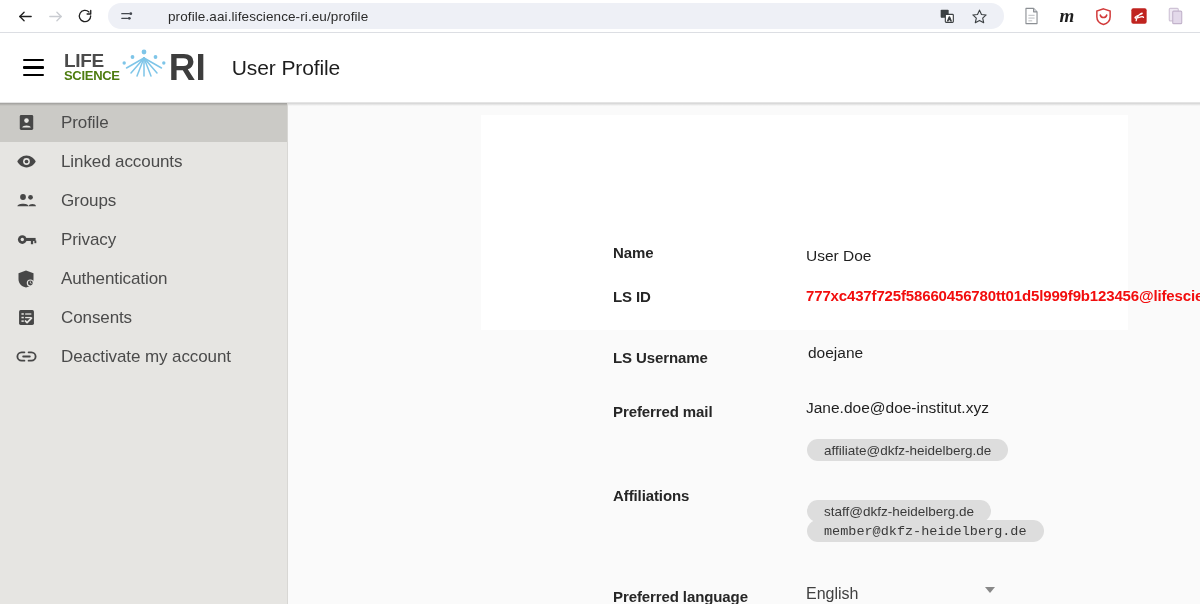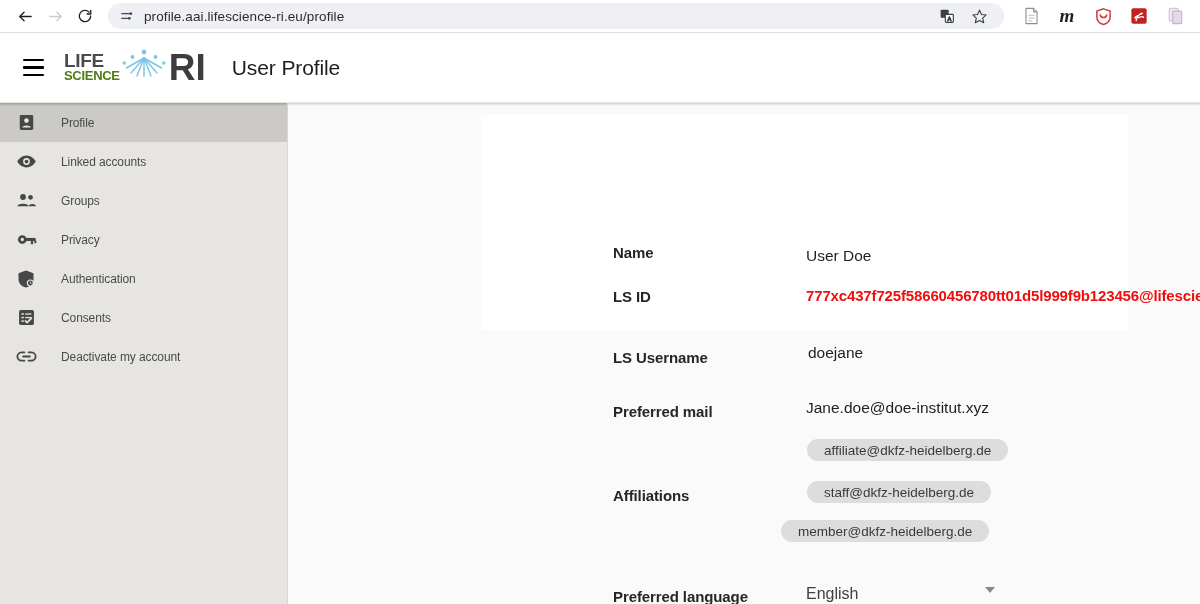--- a/index.html
+++ b/index.html
@@ -37,20 +37,21 @@
   .omnibox {
     flex: 1 1 auto;
     height: 26px;
     background: #eef0f6;
     border-radius: 13px;
     display: flex;
     align-items: center;
     margin: 0 6px 0 8px;
     padding: 0 10px;
     min-width: 0;
+    gap: 24px;
   }
   .site-icon {
     width: 17px; height: 17px;
     flex: 0 0 auto;
     display: flex; align-items: center; justify-content: center;
     color: #43474e;
     margin-right: 9px;
   }
   .url-text {
     font-size: 13.5px;
@@ -177,21 +178,21 @@
   .side-ico {
     width: 26px;
     flex: 0 0 26px;
     display: flex;
     align-items: center;
     justify-content: center;
     color: #474747;
     margin-right: 22px;
   }
   .side-label {
-    font-size: 12px;
+    font-size: 17px;
     color: #4b4b4b;
     letter-spacing: -0.1px;
   }
   .side-item.active .side-label { color: #4b4b4b; }
 
   
   .main {
     flex: 1 1 auto;
     background: #fafafa;
     position: relative;
@@ -495,22 +496,22 @@
       <div class="field-value ls-id" style="left:518px; top:184px;">777xc437f725f58660456780tt01d5l999f9b123456@lifescience-ri.eu</div>
 
       <div class="field-label" style="left:325px; top:246px;">LS Username</div>
       <div class="field-value" style="left:520px; top:241px;">doejane</div>
 
       <div class="field-label" style="left:325px; top:300px;">Preferred mail</div>
       <div class="field-value" style="left:518px; top:296px;">Jane.doe@doe-institut.xyz</div>
 
       <div class="field-label" style="left:325px; top:384px;">Affiliations</div>
       <div class="chip" style="left:519px; top:336px;">affiliate@dkfz-heidelberg.de</div>
-      <div class="chip" style="left:519px; top:378px;">staff@dkfz-heidelberg.de</div>
-      <div class="chip" style="left:493px; top:417px;">member@dkfz-heidelberg.de</div>
+      <div class="chip" style="left:519px; top:397px;">staff@dkfz-heidelberg.de</div>
+      <div class="chip" style="left:519px; top:417px;font-family:Liberation Mono, monospace;">member@dkfz-heidelberg.de</div>
 
       <div class="field-label" style="left:325px; top:485px;">Preferred language</div>
       <div class="select-wrap">
         <span class="select-value">English</span>
         <span class="select-arrow"></span>
       </div>
 
     </div>
   </main>
 </div>

